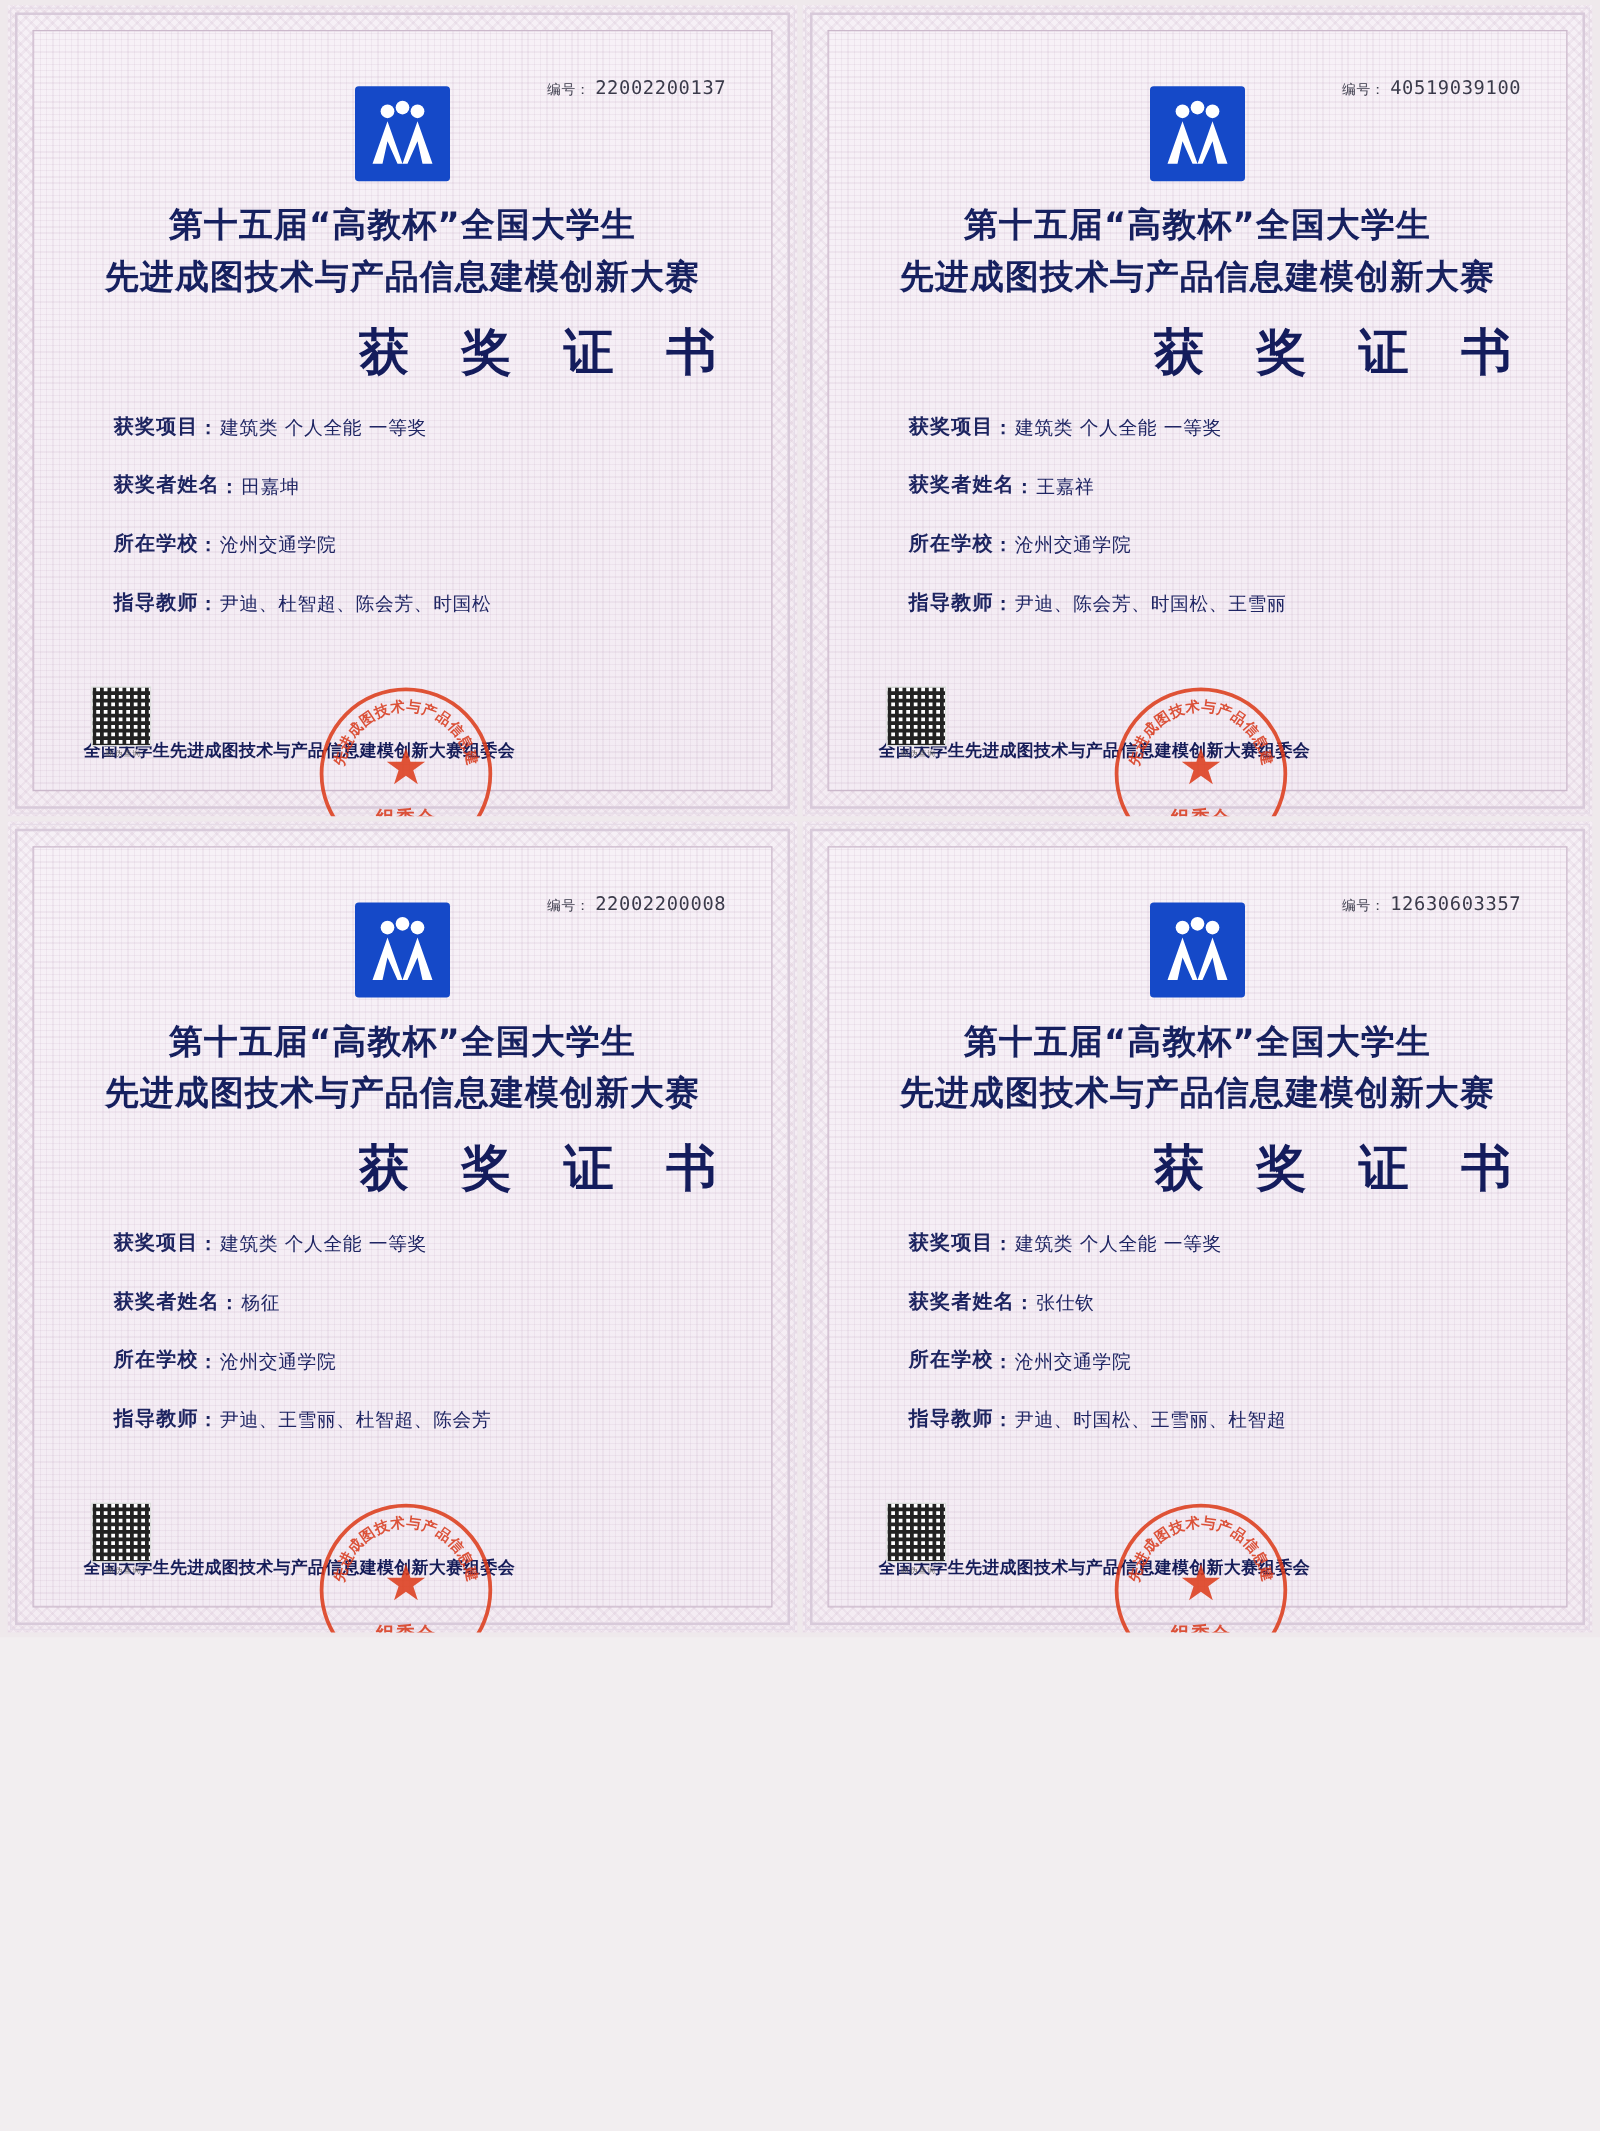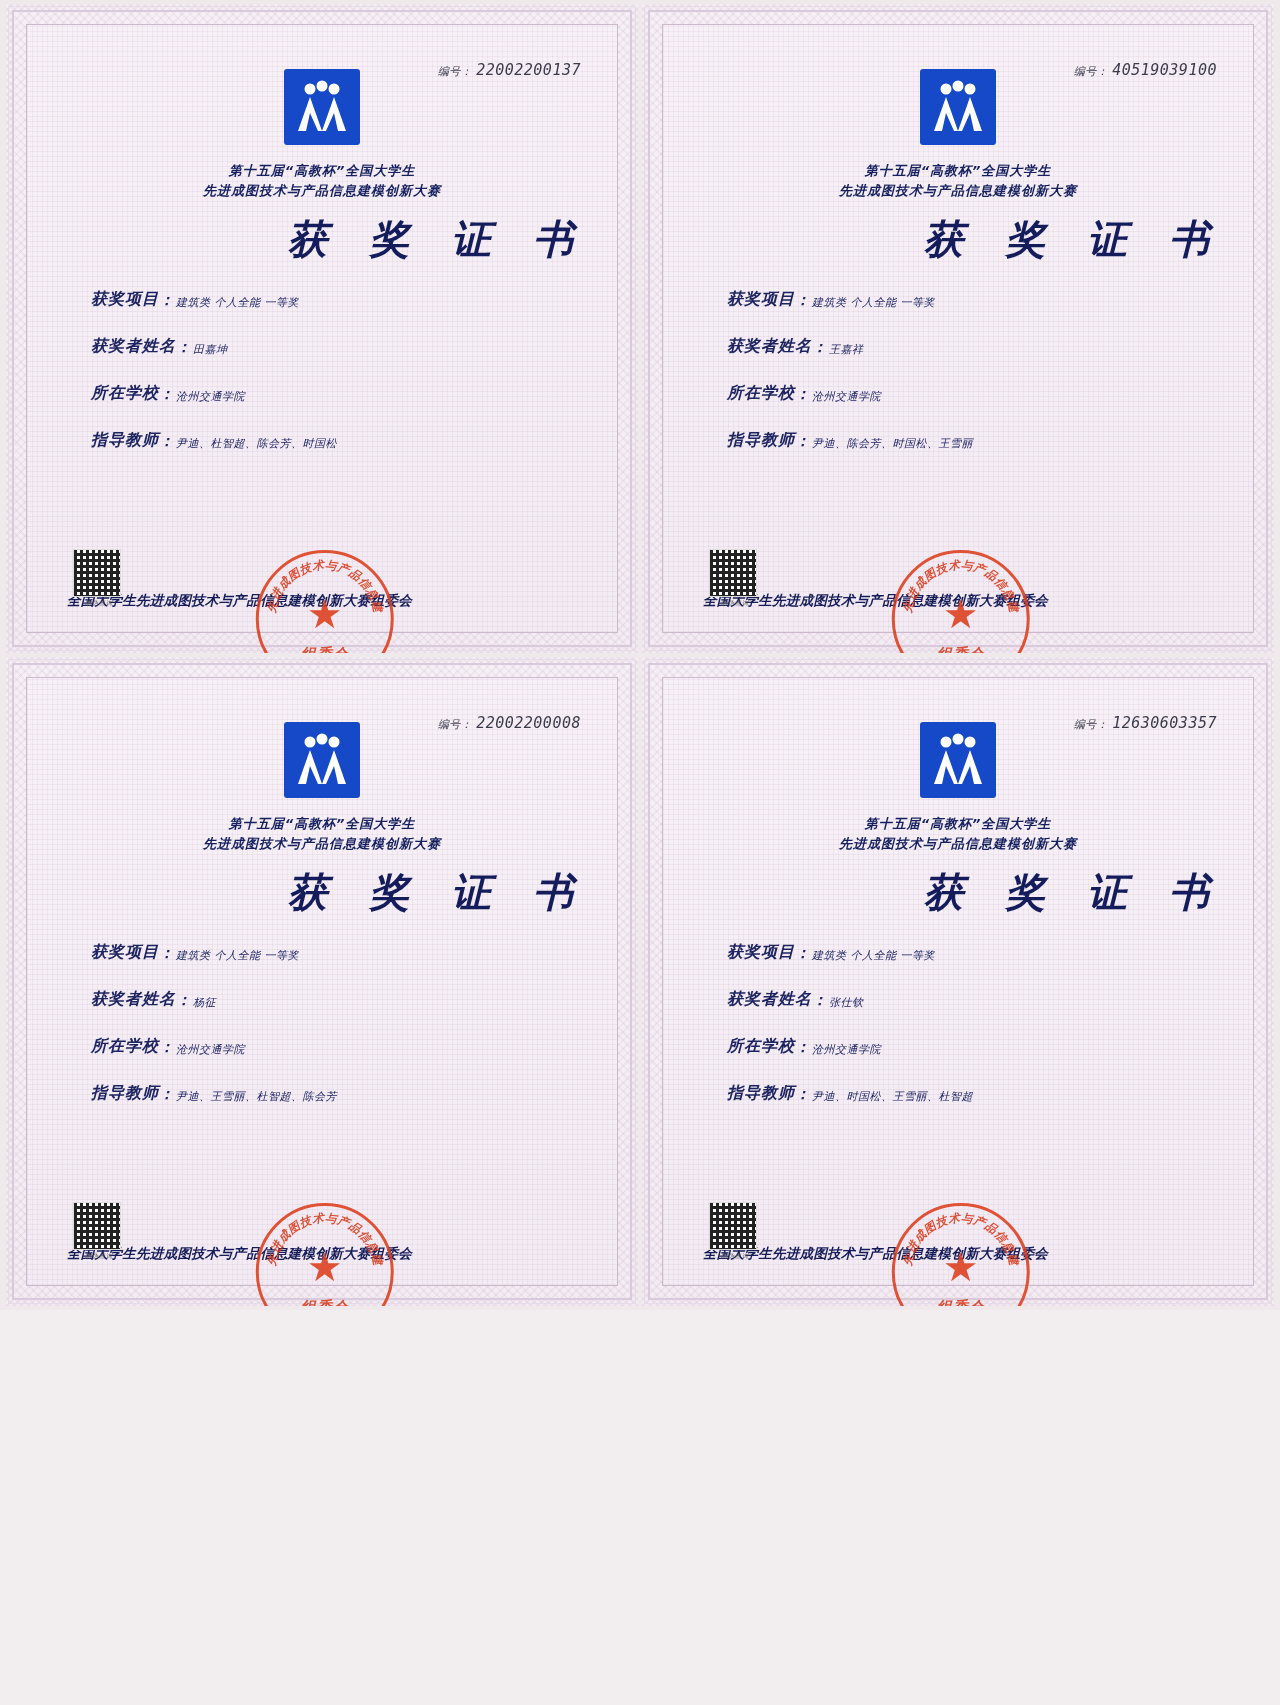--- a/index.html
+++ b/index.html
@@ -12,21 +12,20 @@
   #sheet {
     width: 1280px;
     height: 1310px;
     box-sizing: border-box;
     background: #efe9ec;
     display: grid;
     grid-template-columns: 1fr 1fr;
     grid-template-rows: 1fr 1fr;
     gap: 4px;
     padding: 4px 6px;
-    font-style: italic;
   }
 
   .cert {
     position: relative;
     box-sizing: border-box;
     background: #f0e6ee;
     overflow: hidden;
     display: flex;
     align-items: stretch;
     justify-content: center;
@@ -101,21 +100,21 @@
     border-radius: 3px;
     position: relative;
   }
 
   .title-lines {
     text-align: center;
     margin-top: 16px;
     color: #1a1f5e;
   }
   .title-line {
-    font-size: 13px;
+    font-size: 27px;
     font-weight: bold;
     letter-spacing: 1px;
     line-height: 1.5;
     color: #16205f;
   }
 
   .big-title {
     text-align: right;
     font-size: 40px;
     font-weight: bold;
@@ -138,21 +137,21 @@
     color: #1d2460;
   }
   .field-label {
     font-size: 16px;
     font-weight: bold;
     white-space: nowrap;
     letter-spacing: 1px;
   }
   .field-colon { font-size: 15px; font-weight: bold; margin: 0 2px 0 0; }
   .field-value {
-    font-size: 11px;
+    font-size: 15px;
     color: #1f2563;
     letter-spacing: 0.5px;
   }
 
   .footer {
     margin-top: auto;
     position: relative;
     padding-bottom: 8px;
   }
   .org-line {

